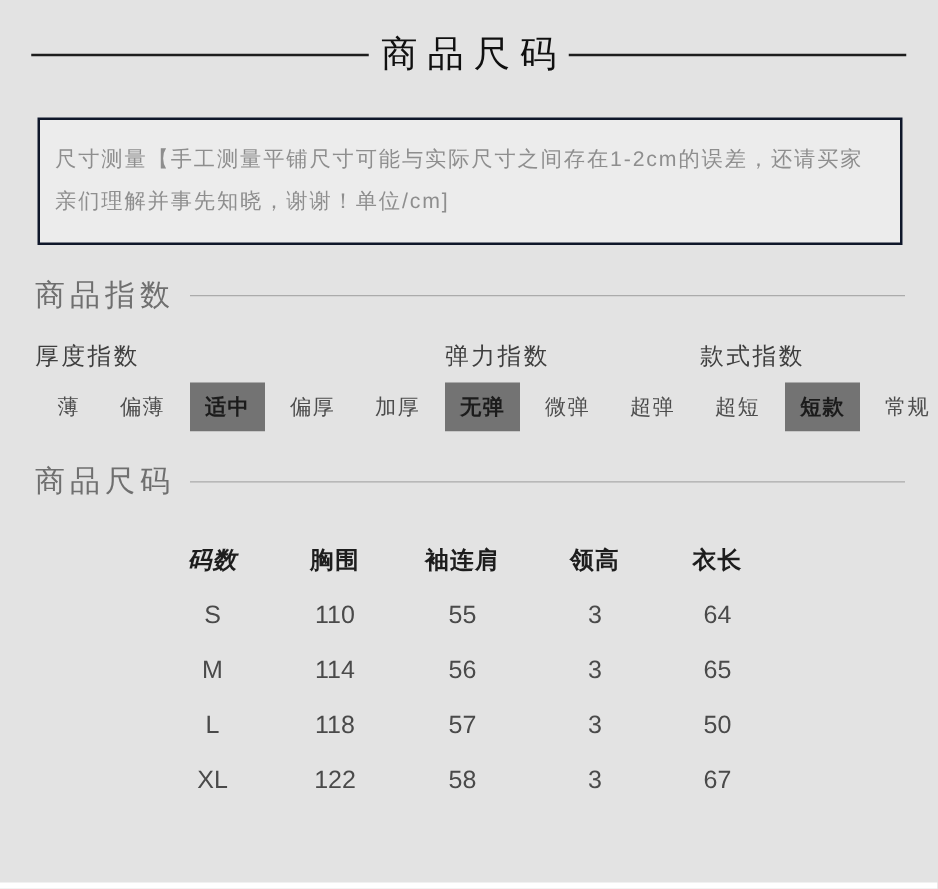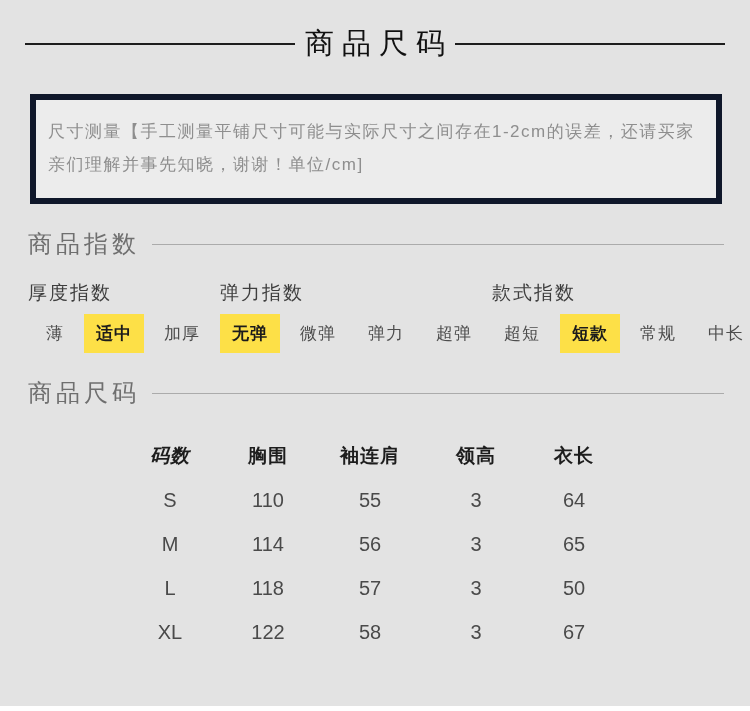--- a/index.html
+++ b/index.html
@@ -18,21 +18,21 @@
   }
   .title-line{flex:1;height:0;border-top:2px solid #1d1d1d;}
   .page-title{
     font-size:29px;color:#101010;font-weight:500;
     letter-spacing:8px;padding:0 2px 0 10px;white-space:nowrap;
   }
   
   .note-box{
     margin:30px 28px 0 30px;
     background:#ececec;
-    border:6px solid #0f172a;
+    border:2px solid #0f172a;
     padding:15px 14px 17px 12px;
     font-size:17px;line-height:33px;
     color:#8e8e8e;letter-spacing:1.5px;
   }
   
   .section-header{
     display:flex;align-items:center;
     margin:24px 26px 0 28px;
   }
   .section-header .sh-text{
@@ -48,21 +48,21 @@
   }
   .group{margin-top:20px;}
   .group-label{font-size:19px;color:#3e3e3e;letter-spacing:2px;}
   .options{
     display:flex;align-items:center;margin-top:8px;
     font-size:17px;color:#4d4d4d;
   }
   .left-col .options{padding-left:6px;}
   .option{padding:8px 12px;letter-spacing:1px;white-space:nowrap;margin-right:8px;}
   .option.selected{
-    background:#fde047;
+    background:#737373;
     font-weight:bold;color:#1b1b1b;
   }
   
   .size-table{
     margin:26px 0 0 118px;
     border-collapse:collapse;
   }
   .size-table th{
     font-size:19px;color:#1d1d1d;font-weight:bold;
     padding:8px 0 10px 0;letter-spacing:1px;
@@ -92,31 +92,32 @@
   <span class="sh-text">商品指数</span>
   <span class="sh-line"></span>
 </div>
 
 <div class="index-grid">
 
   <div class="group left-col">
     <div class="group-label">厚度指数</div>
     <div class="options">
       <span class="option">薄</span>
+      <span class="option">偏薄</span>
       <span class="option selected">适中</span>
+      <span class="option">偏厚</span>
       <span class="option">加厚</span>
     </div>
   </div>
 
   <div class="group right-col">
     <div class="group-label">弹力指数</div>
     <div class="options">
       <span class="option selected">无弹</span>
       <span class="option">微弹</span>
-      <span class="option">弹力</span>
       <span class="option">超弹</span>
     </div>
   </div>
 
 
   <div class="group right-col">
     <div class="group-label">款式指数</div>
     <div class="options">
       <span class="option">超短</span>
       <span class="option selected">短款</span>

